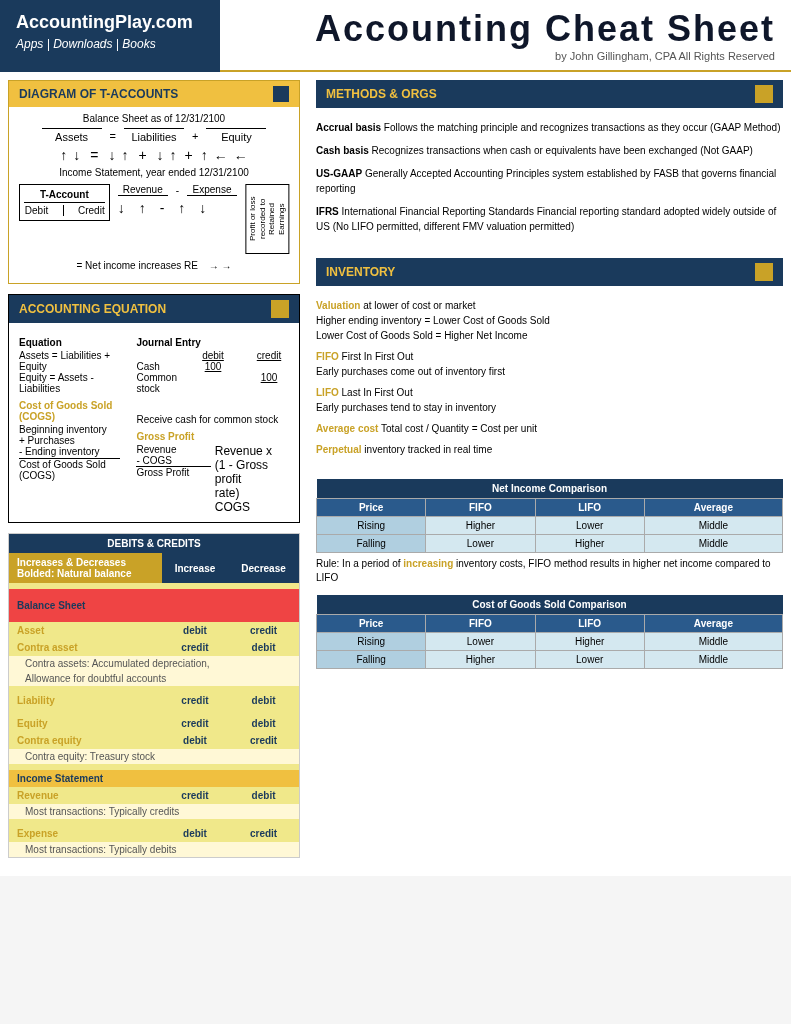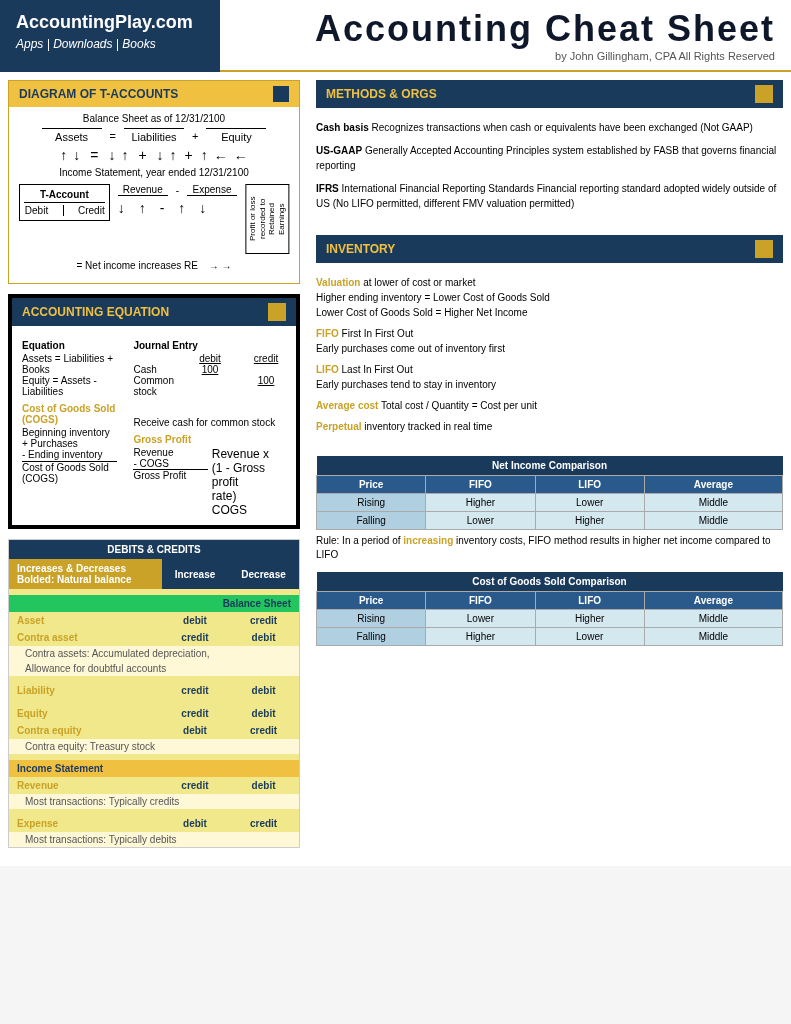--- a/index.html
+++ b/index.html
@@ -40,21 +40,21 @@
 
     .rev-exp-area { flex: 1; }
     .rev-exp-header { display: flex; align-items: center; gap: 8px; font-size: 10px; margin-bottom: 4px; }
     .rev-exp-body { display: flex; align-items: center; gap: 8px; font-size: 12px; }
 
     .profit-label { writing-mode: vertical-rl; transform: rotate(180deg); font-size: 8px; text-align: center; border: 1px solid black; padding: 4px 2px; height: 70px; line-height: 1.2; }
 
     .net-income-line { text-align: center; font-size: 10px; margin-top: 6px; }
 
     
-    .eq-section { border: 4px solid #000000; margin-bottom: 10px; }
+    .eq-section { border: 1px solid #000000; margin-bottom: 10px; }
     .eq-content { padding: 8px 10px; display: flex; gap: 16px; font-size: 10px; }
     .eq-left { flex: 1; }
     .eq-right { flex: 1; }
 
     .eq-heading { font-weight: bold; margin-bottom: 2px; }
     .eq-subheading { color: #c9a227; font-weight: bold; margin-top: 6px; margin-bottom: 2px; }
     .debit-credit-header { display: flex; gap: 16px; }
     .dc-col { min-width: 40px; text-align: center; font-size: 10px; text-decoration: underline; }
 
     
@@ -185,21 +185,21 @@
     </div>
 
     <div class="eq-section">
       <div class="section-header">
         <span>ACCOUNTING EQUATION</span>
         <span class="section-header-accent"></span>
       </div>
       <div class="eq-content">
         <div class="eq-left">
           <div class="eq-heading">Equation</div>
-          <div>Assets = Liabilities + Books</div>
+          <div>Assets = Liabilities + Equity</div>
           <div>Equity = Assets - Liabilities</div>
           <div class="eq-subheading">Cost of Goods Sold (COGS)</div>
           <div>Beginning inventory</div>
           <div>+ Purchases</div>
           <div style="border-bottom: 1px solid black; padding-bottom: 1px;">- Ending inventory</div>
           <div>Cost of Goods Sold (COGS)</div>
         </div>
         <div class="eq-right">
           <div class="eq-heading">Journal Entry</div>
           <div class="debit-credit-header">
@@ -249,21 +249,21 @@
             </th>
             <th>Increase</th>
             <th>Decrease</th>
           </tr>
         </thead>
         <tbody id="dc-tbody">
         <tr>
               <td colspan="3" style="background:#f0e88a;height:6px;"></td>
             </tr>
             <tr>
-              <td colspan="3" class="" style="background:#22c55e;color:#1a3a5c;font-weight:bold;padding:3px 8px;text-align:right;">Balance Sheet</td>
+              <td colspan="3" class="" style="background:#ef4444;color:#1a3a5c;font-weight:bold;padding:11px 8px;">Balance Sheet</td>
             </tr>
             <tr>
               <td style="background:#f0e88a;color:#c9a227;font-weight:bold;padding:3px 8px;">Asset</td>
       <td style="background:#f0e88a;text-align:center;"><b style="color:#1a3a5c;">debit</b></td>
       <td style="background:#f0e88a;text-align:center;"><b style="color:#1a3a5c;">credit</b></td>
             </tr>
             <tr>
               <td style="background:#f0e88a;color:#c9a227;font-weight:bold;padding:3px 8px;">Contra asset</td>
       <td style="background:#f0e88a;text-align:center;"><b style="color:#1a3a5c;">credit</b></td>
       <td style="background:#f0e88a;text-align:center;"><b style="color:#1a3a5c;">debit</b></td>
@@ -330,20 +330,21 @@
   </div>
 
   <div class="right-col">
 
     <div class="methods-section">
       <div class="section-header">
         <span>METHODS &amp; ORGS</span>
         <span class="section-header-accent"></span>
       </div>
       <div class="methods-content" id="methods-content">
+      <div class="entry"><span class="term" style="font-weight:bold;">Accrual basis</span> Follows the matching principle and recognizes transactions as they occur (GAAP Method)</div>
           <div class="entry"><span class="term" style="font-weight:bold;">Cash basis</span> Recognizes transactions when cash or equivalents have been exchanged (Not GAAP)</div>
           <div class="entry"><span class="term" style="font-weight:bold;">US-GAAP</span> Generally Accepted Accounting Principles system established by FASB that governs financial reporting</div>
           <div class="entry"><span class="term" style="font-weight:bold;">IFRS</span> International Financial Reporting Standards Financial reporting standard adopted widely outside of US (No LIFO permitted, different FMV valuation permitted)</div>
         </div>
     </div>
 
     <div class="inventory-section">
       <div class="section-header">
         <span>INVENTORY</span>
         <span class="section-header-accent"></span>

